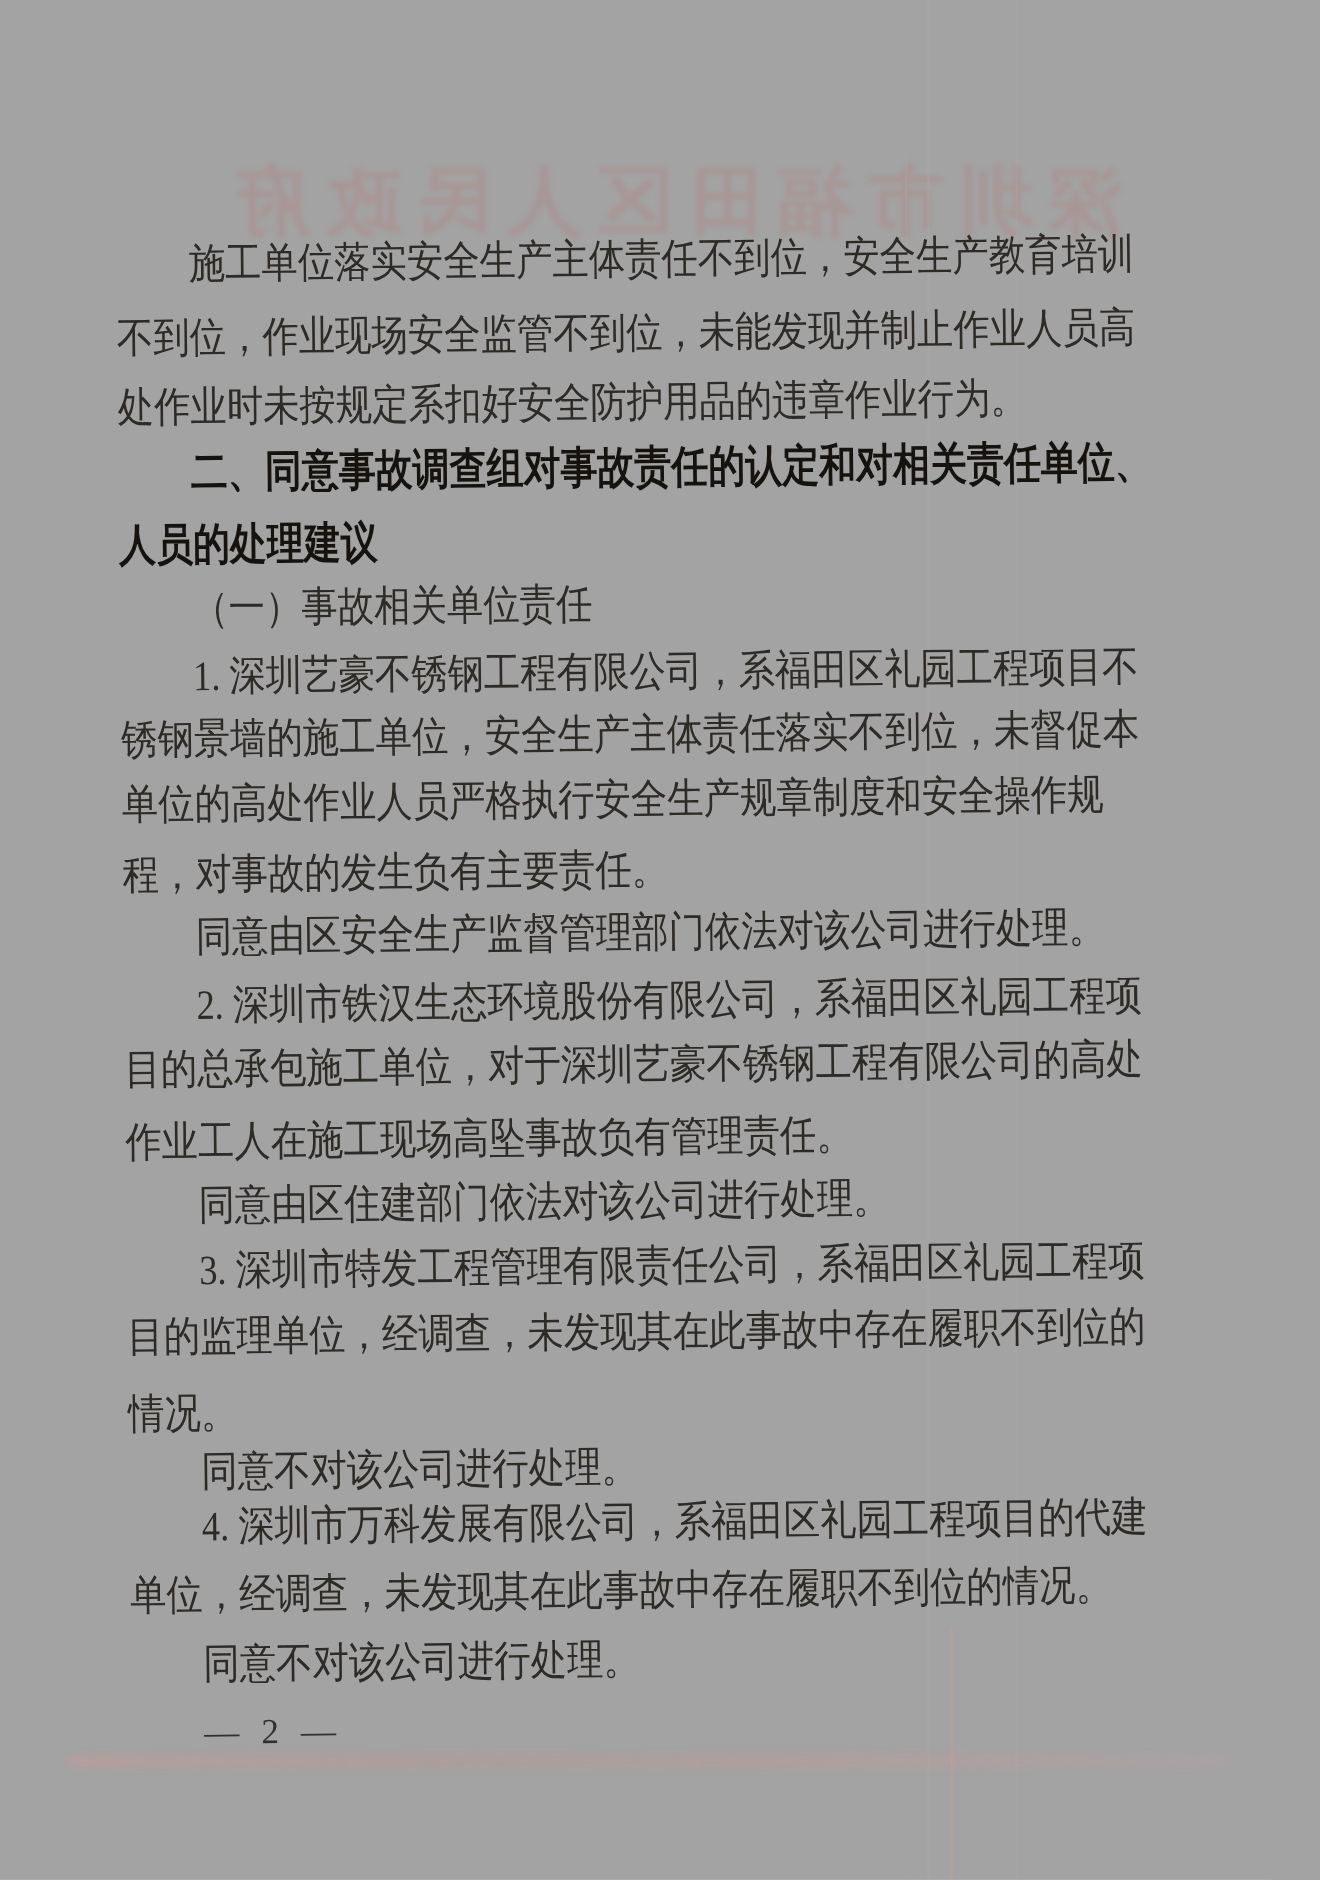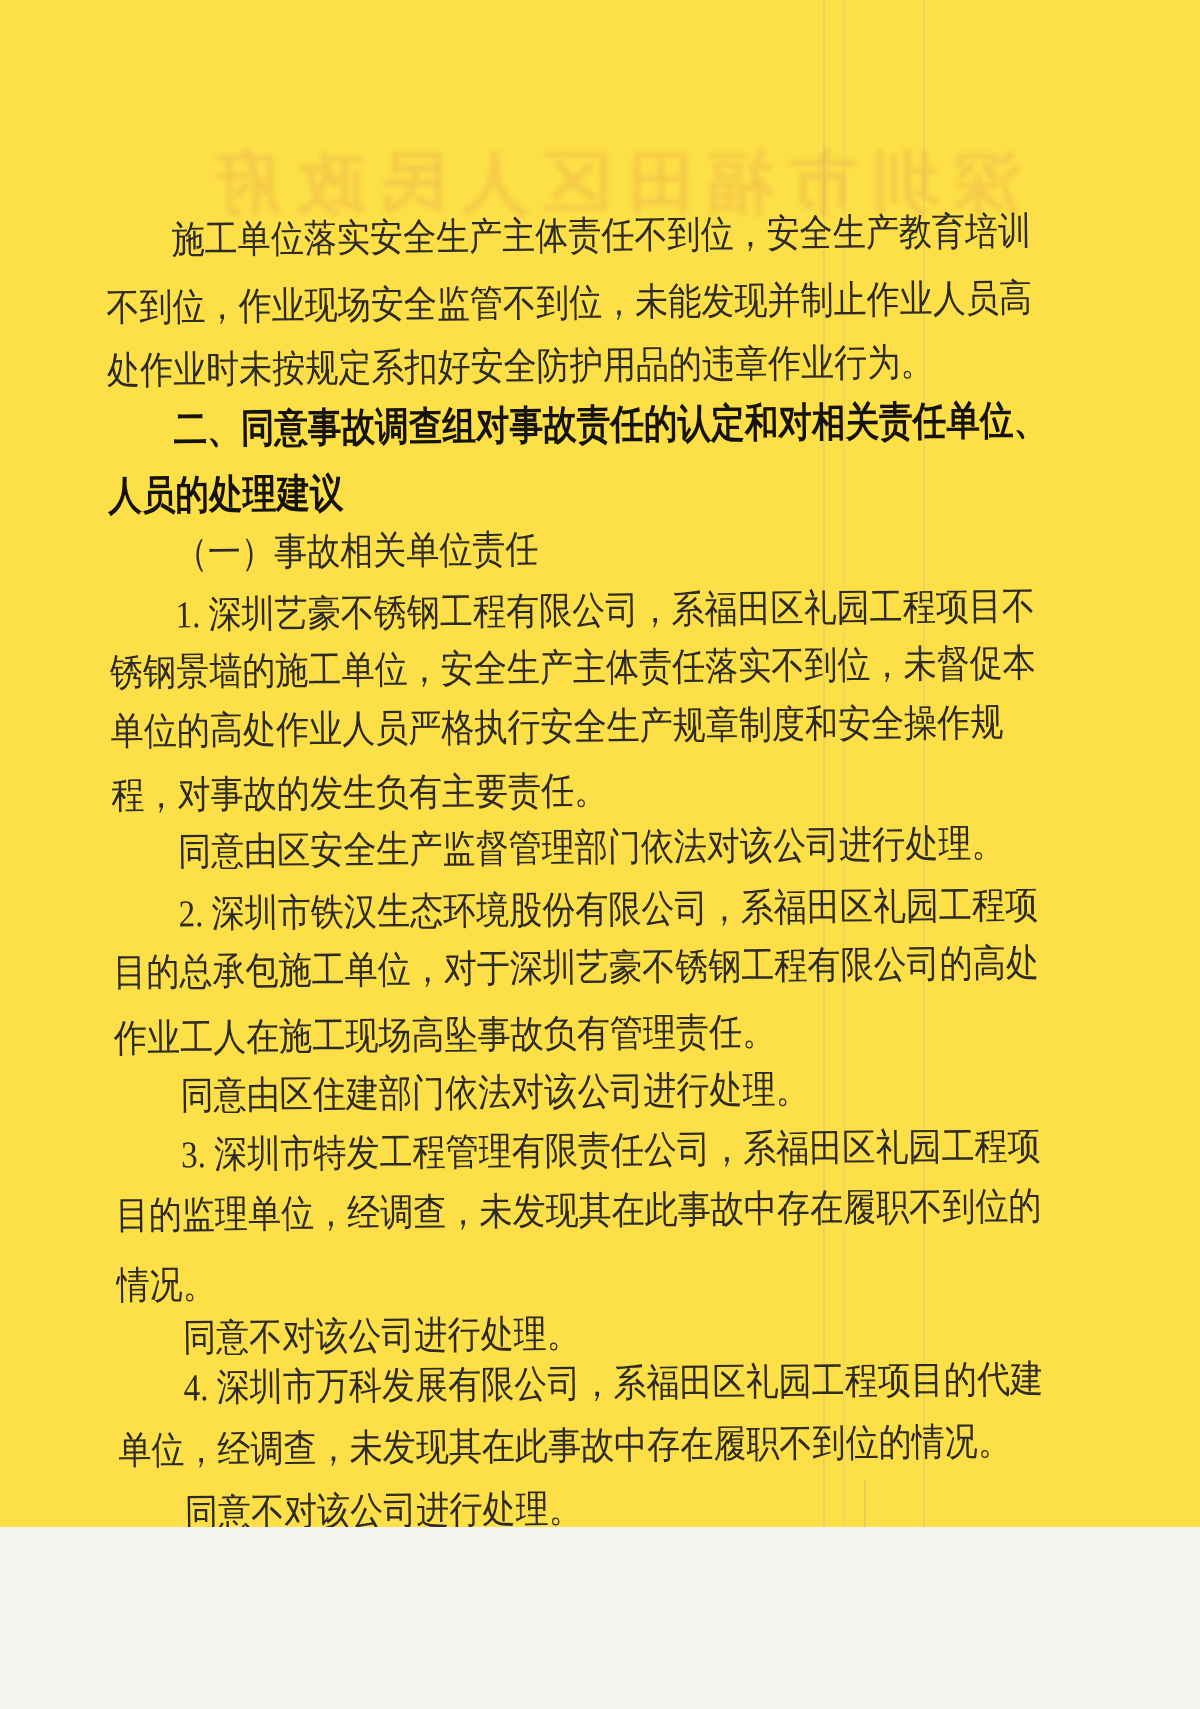--- a/index.html
+++ b/index.html
@@ -4,22 +4,22 @@
 <style>
   html,body{margin:0;padding:0;}
   body{
     width:1200px;height:1709px;
     background:#f6f4f1;
     overflow:hidden;
     font-family:"Liberation Serif", serif;
   }
   #paper{
     position:relative;
-    width:1200px;height:1527px;
-    background:#fde047;
+    width:1200px;height:1709px;
+    background:#a3a3a3;
     overflow:hidden;
   }
   
   .streak{position:absolute;top:0;bottom:0;width:2px;pointer-events:none;}
   .streak.s1{left:823px;background:rgba(175,168,162,0.28);}
   .streak.s2{left:843px;background:rgba(185,178,172,0.20);}
   .streak.s3{left:923px;background:rgba(180,172,166,0.22);}
   .streak.s4{left:864px;top:1480px;background:rgba(225,150,148,0.35);width:2px;}
   
   .smudge{

